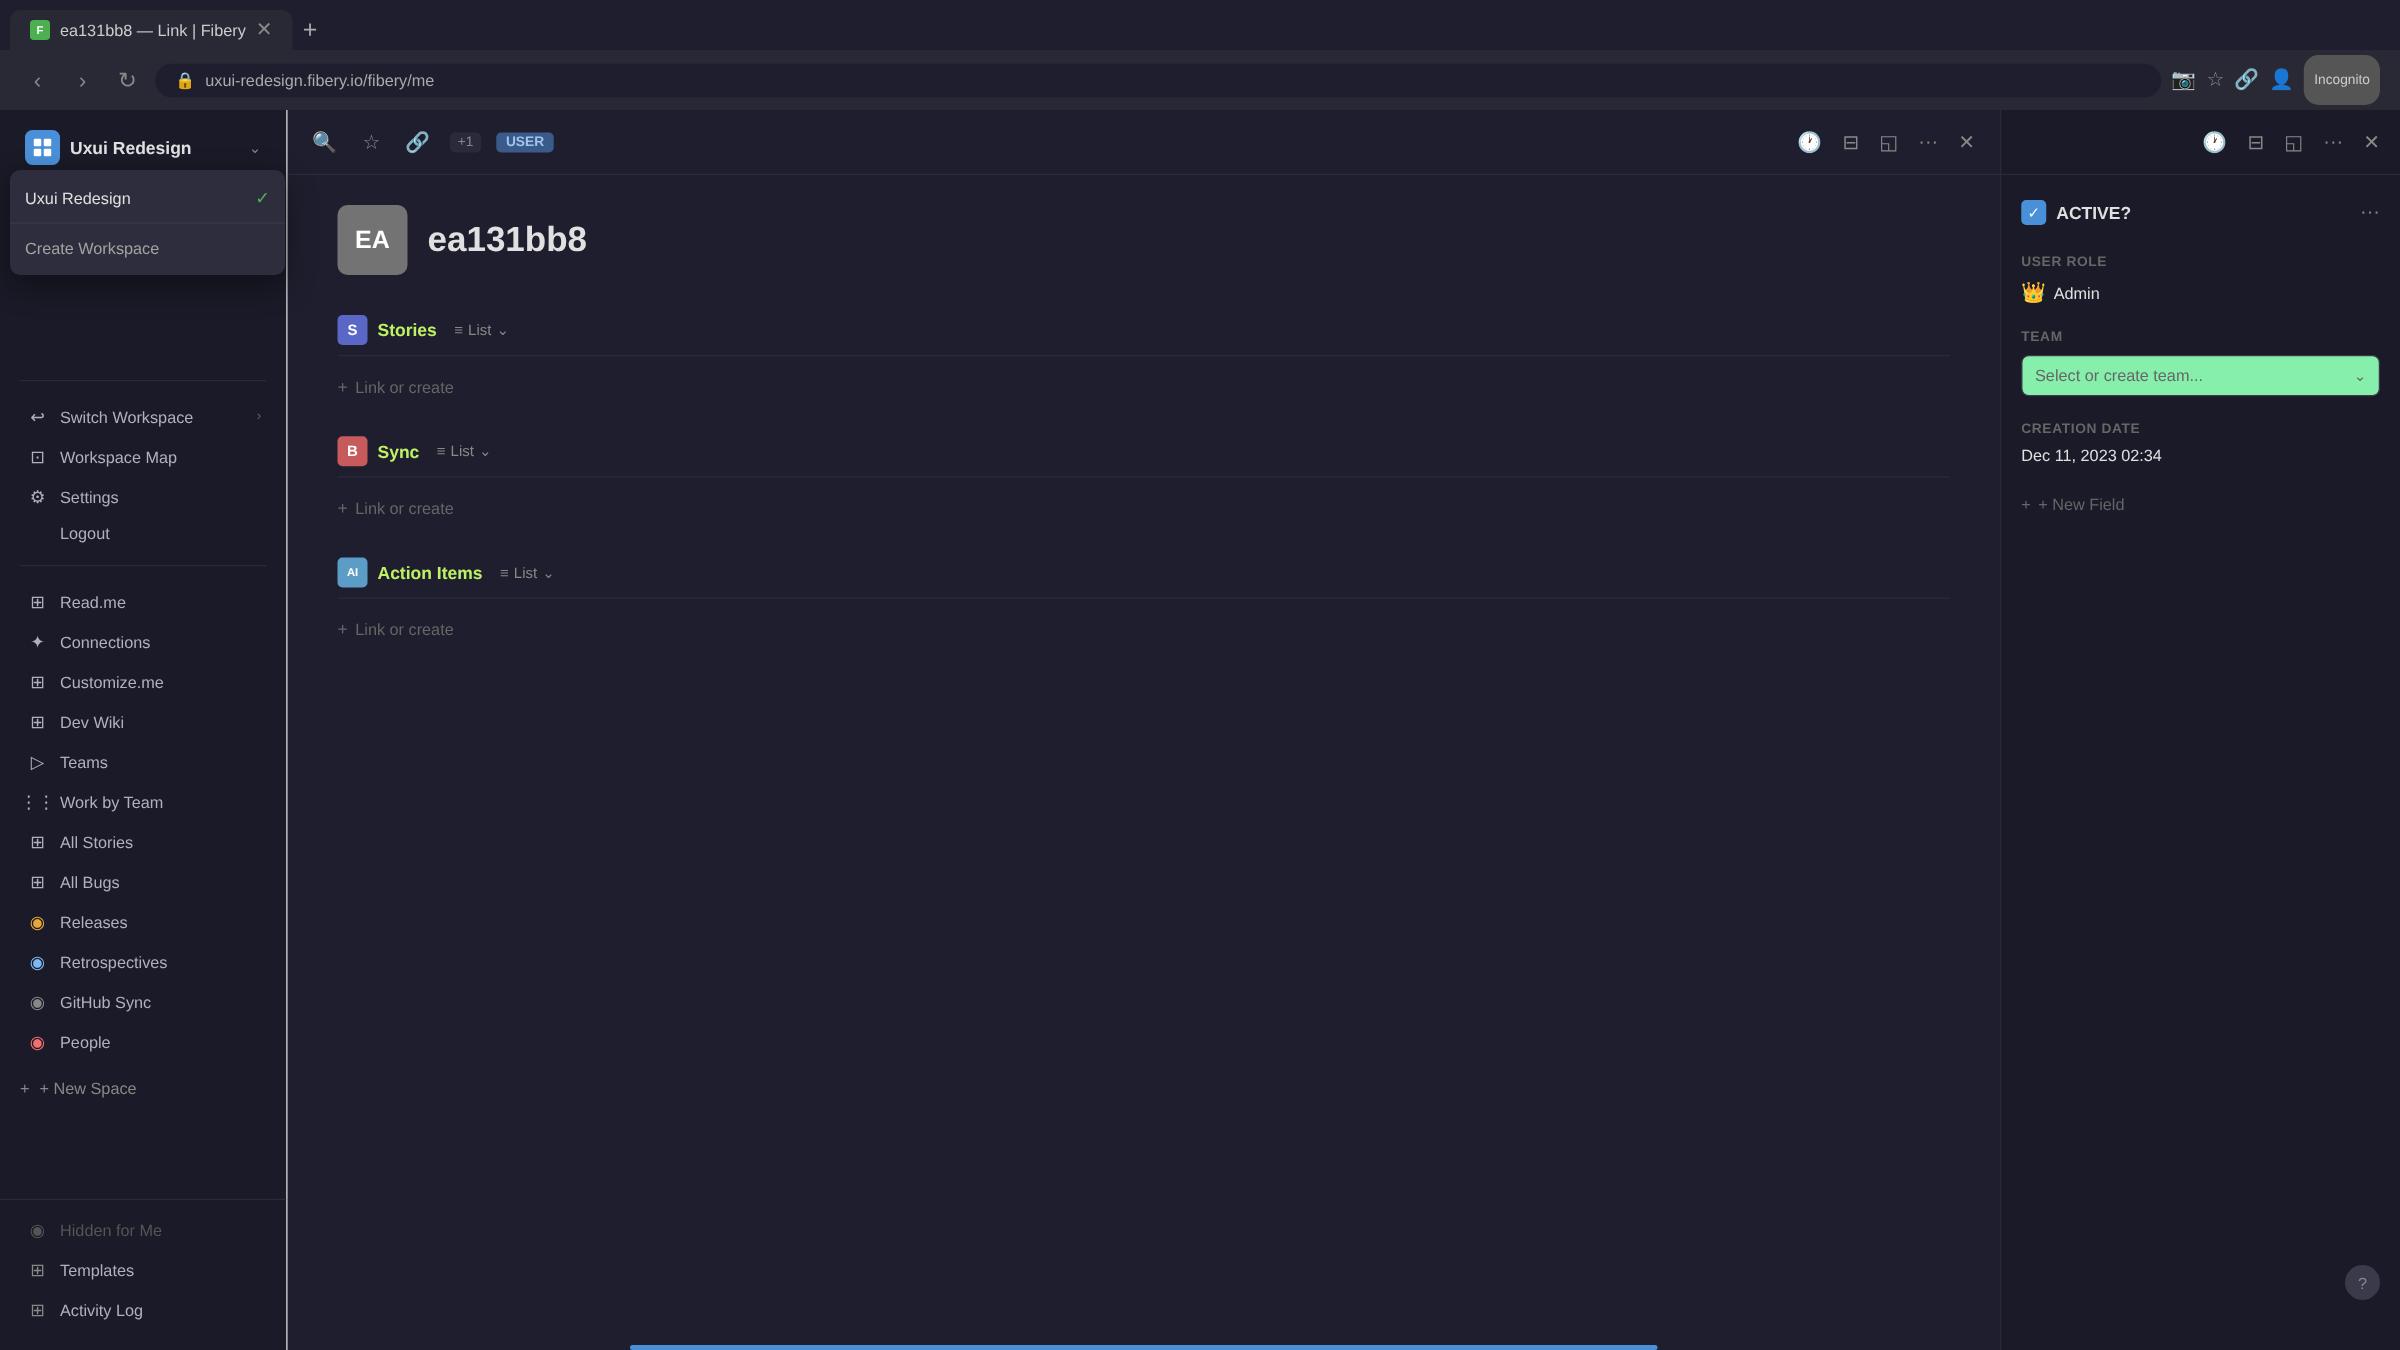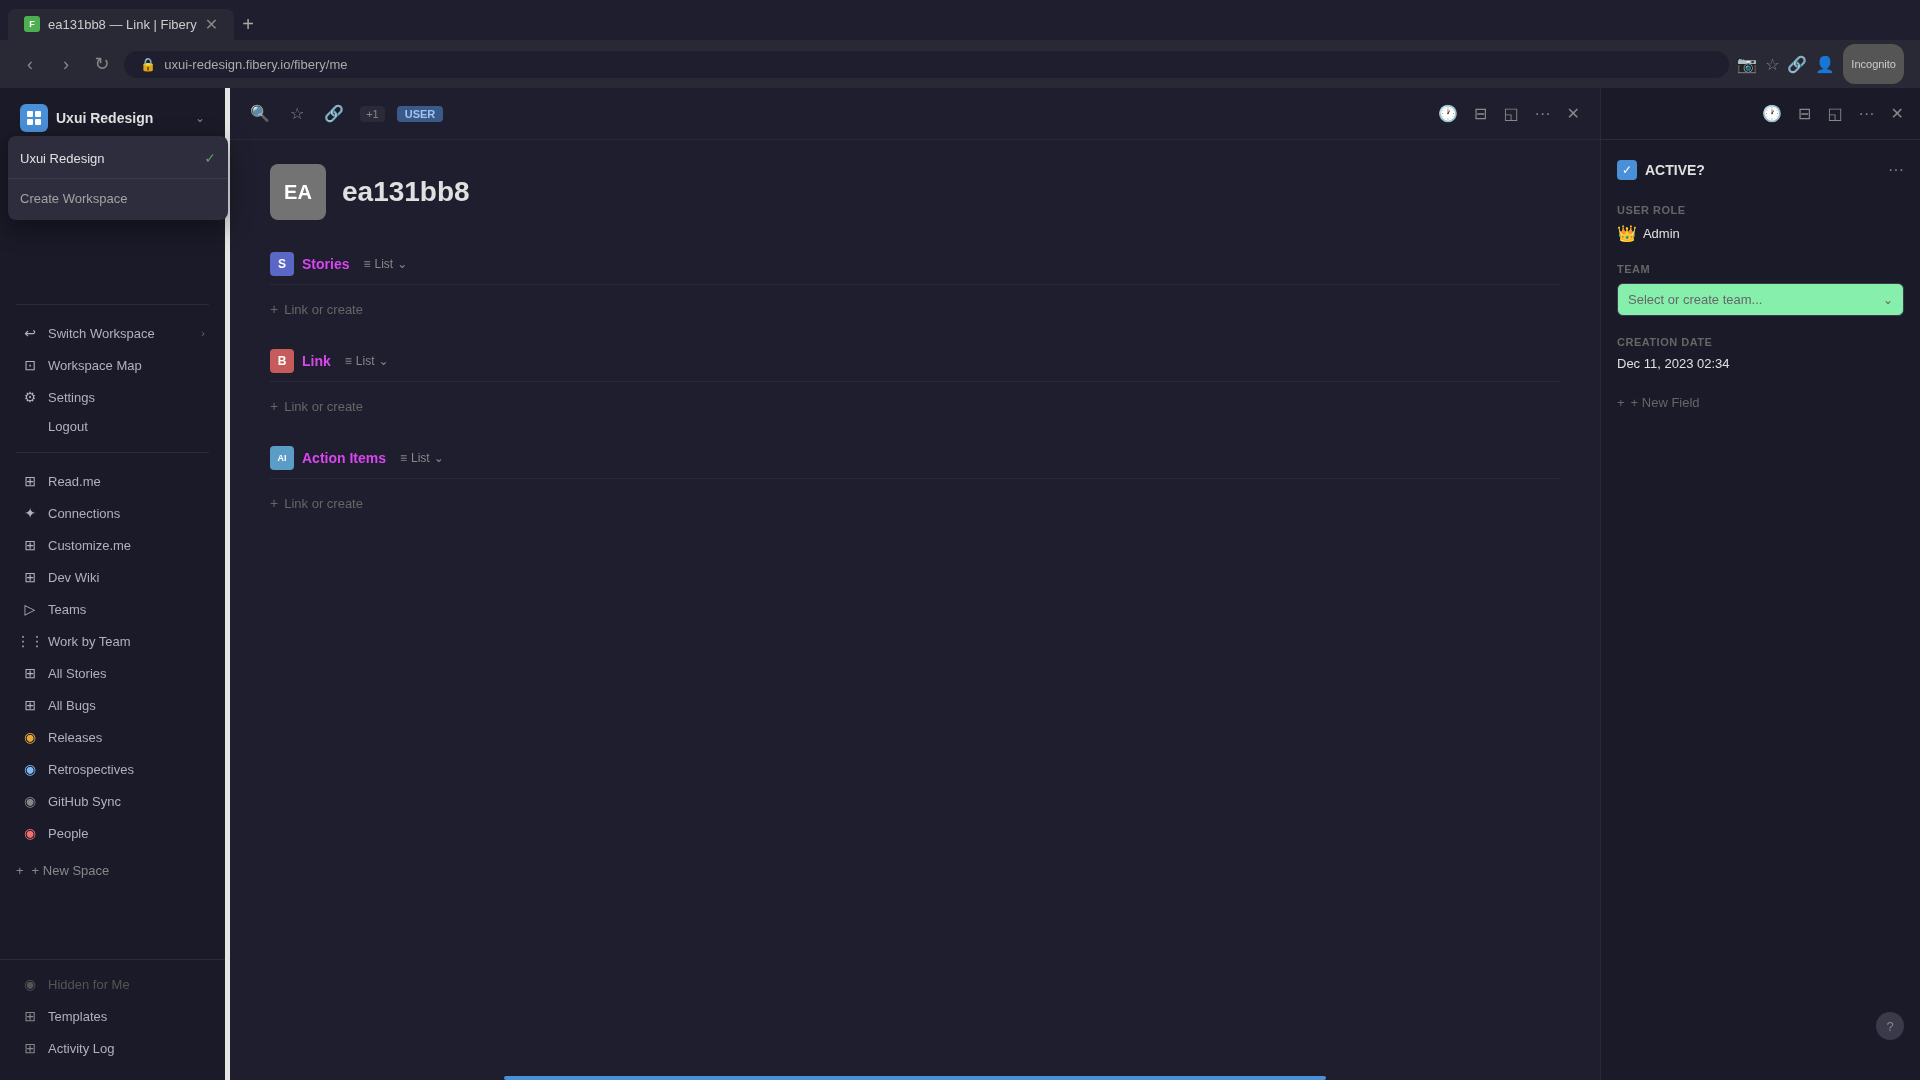--- a/index.html
+++ b/index.html
@@ -17,21 +17,21 @@
     .address-bar { flex: 1; background: #1e1e2e; border-radius: 20px; padding: 6px 16px; font-size: 13px; color: #ccc; display: flex; align-items: center; gap: 8px; }
     .address-text { color: #aaa; font-size: 13px; }
     .nav-actions { display: flex; align-items: center; gap: 8px; }
     .nav-action-btn { color: #888; font-size: 16px; cursor: pointer; }
     .incognito-badge { background: #555; color: #ccc; font-size: 11px; padding: 14px 8px; border-radius: 12px; }
 
     
     .app-layout { display: flex; flex: 1; overflow: hidden; }
 
     
-    .sidebar { width: 230px; background: #1a1a28; border-right: 5px solid #e5e5e5; display: flex; flex-direction: column; padding: 8px 0; position: relative; z-index: 10; }
+    .sidebar { width: 230px; background: #1a1a28; border-right: 1px solid #e5e5e5; display: flex; flex-direction: column; padding: 8px 0; position: relative; z-index: 10; }
     .workspace-header { display: flex; align-items: center; gap: 8px; padding: 8px 12px; cursor: pointer; border-radius: 6px; margin: 0 8px 4px; }
     .workspace-icon { width: 28px; height: 28px; background: #4a90d9; border-radius: 6px; display: flex; align-items: center; justify-content: center; }
     .workspace-icon svg { width: 16px; height: 16px; fill: white; }
     .workspace-name { font-size: 14px; font-weight: 600; color: #e0e0e0; flex: 1; }
     .workspace-arrow { color: #888; font-size: 12px; }
     .workspace-sub { font-size: 11px; color: #888; padding: 0 12px 8px; }
 
     .sidebar-section { padding: 4px 0; }
     .sidebar-item { display: flex; align-items: center; gap: 8px; padding: 6px 16px; cursor: pointer; border-radius: 4px; margin: 0 4px; font-size: 13px; color: #b0b0c0; }
     .sidebar-icon { width: 20px; height: 20px; display: flex; align-items: center; justify-content: center; font-size: 14px; flex-shrink: 0; }
@@ -61,21 +61,21 @@
     .user-header { display: flex; align-items: center; gap: 16px; margin-bottom: 32px; }
     .user-avatar { width: 56px; height: 56px; background: #4CAF50; border-radius: 8px; display: flex; align-items: center; justify-content: center; font-size: 20px; font-weight: 700; color: white; }
     .user-name { font-size: 28px; font-weight: 600; color: #e0e0e0; }
 
     .content-section { margin-bottom: 24px; }
     .section-header { display: flex; align-items: center; gap: 8px; margin-bottom: 8px; padding-bottom: 8px; border-bottom: 1px solid #2a2a3a; }
     .section-icon { width: 24px; height: 24px; border-radius: 4px; display: flex; align-items: center; justify-content: center; font-size: 12px; font-weight: 700; color: white; }
     .section-icon.stories { background: #5b67c7; }
     .section-icon.bugs { background: #c75b5b; }
     .section-icon.action { background: #5b9dc7; }
-    .section-title { font-size: 14px; font-weight: 600; color: #d946ef; }
+    .section-title { font-size: 14px; font-weight: 600; color: #bef264; }
     .section-view { display: flex; align-items: center; gap: 4px; font-size: 12px; color: #888; cursor: pointer; padding: 2px 6px; border-radius: 4px; }
     .link-create { display: flex; align-items: center; gap: 6px; padding: 8px 0; font-size: 13px; color: #666; cursor: pointer; }
     .plus-icon { font-size: 14px; }
 
     
     .right-panel { width: 320px; background: #1a1a28; border-left: 1px solid #2a2a3a; display: flex; flex-direction: column; }
     .panel-toolbar { display: flex; align-items: center; justify-content: flex-end; gap: 8px; padding: 0 12px; height: 52px; border-bottom: 1px solid #2a2a3a; }
     .panel-btn { color: #888; font-size: 16px; cursor: pointer; padding: 4px; border-radius: 4px; }
     .panel-body { padding: 20px 16px; overflow-y: auto; flex: 1; }
     .active-row { display: flex; align-items: center; gap: 8px; margin-bottom: 24px; }
@@ -283,21 +283,21 @@
         </div>
         <div class="link-create">
           <span class="plus-icon">+</span>
           <span>Link or create</span>
         </div>
       </div>
 
       <div class="content-section">
         <div class="section-header">
           <div class="section-icon bugs">B</div>
-          <span class="section-title">Link</span>
+          <span class="section-title">Sync</span>
           <div class="section-view">
             <span>≡</span>
             <span>List</span>
             <span>⌄</span>
           </div>
         </div>
         <div class="link-create">
           <span class="plus-icon">+</span>
           <span>Link or create</span>
         </div>

